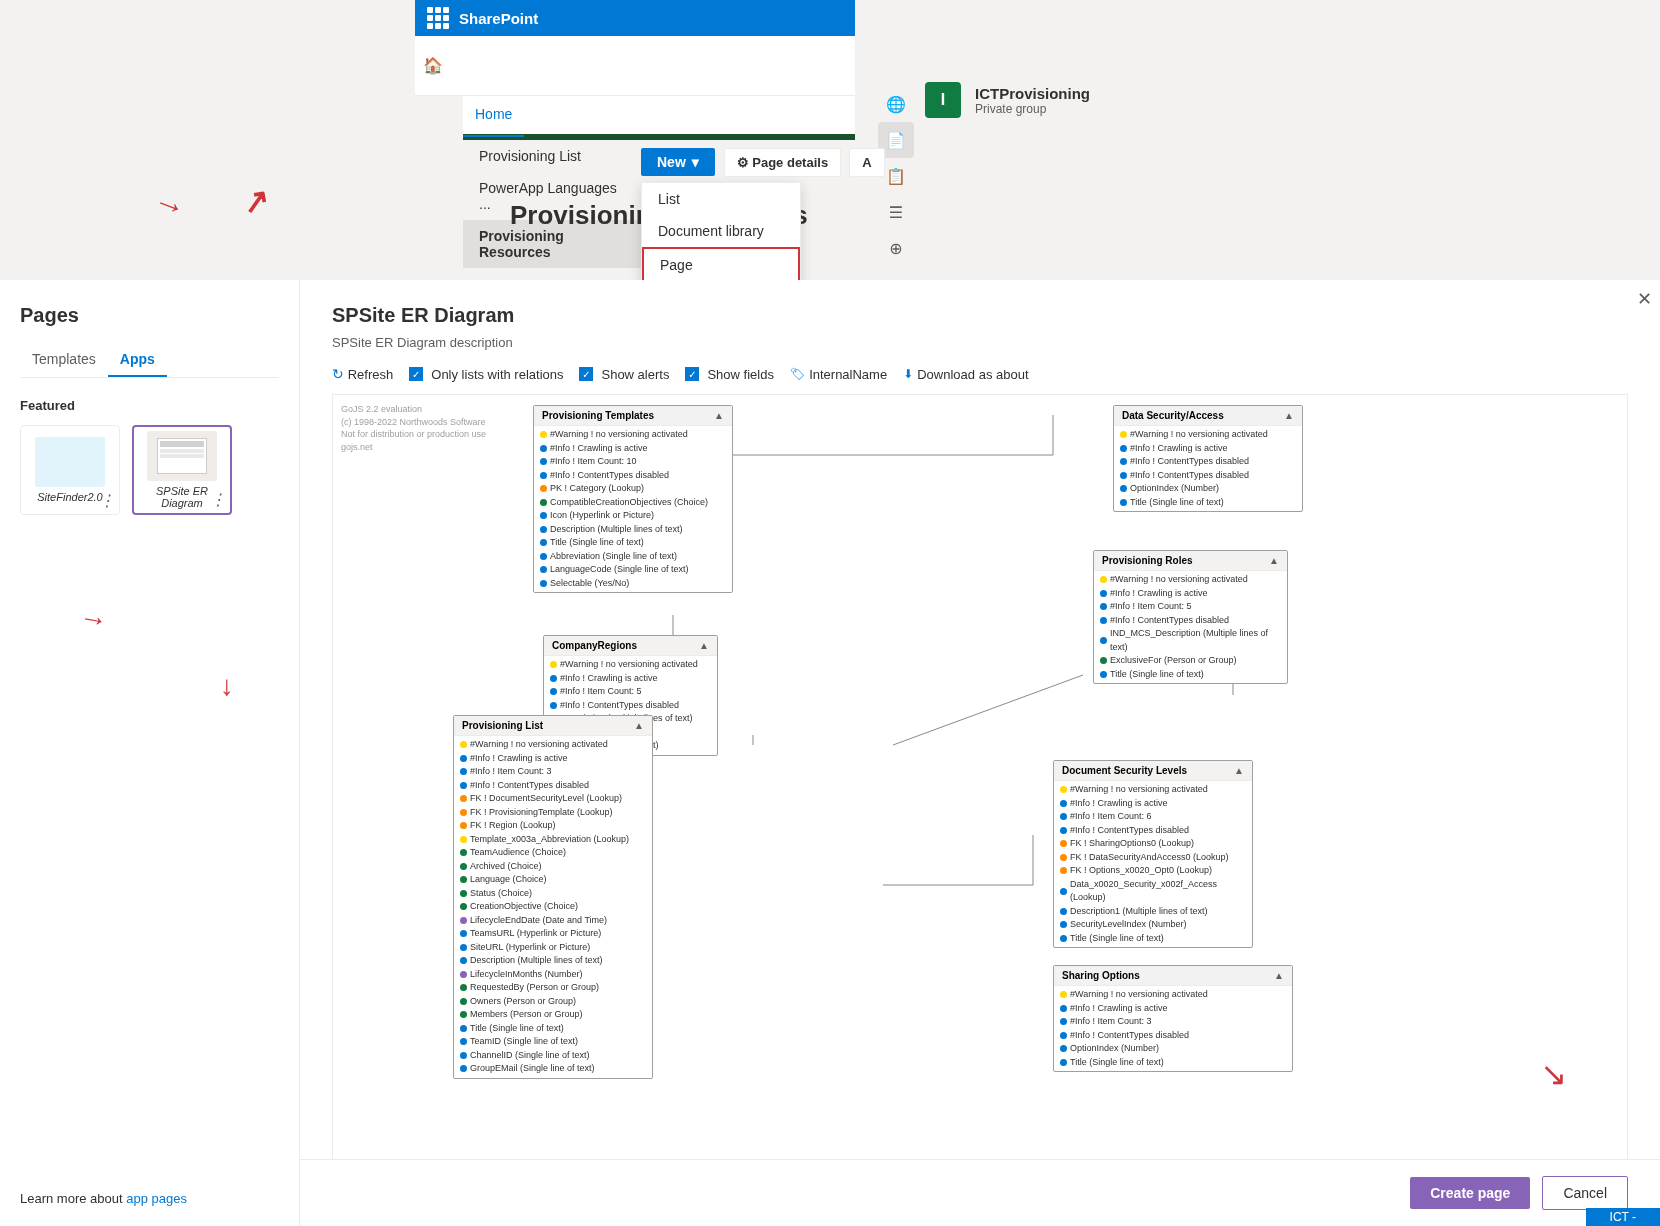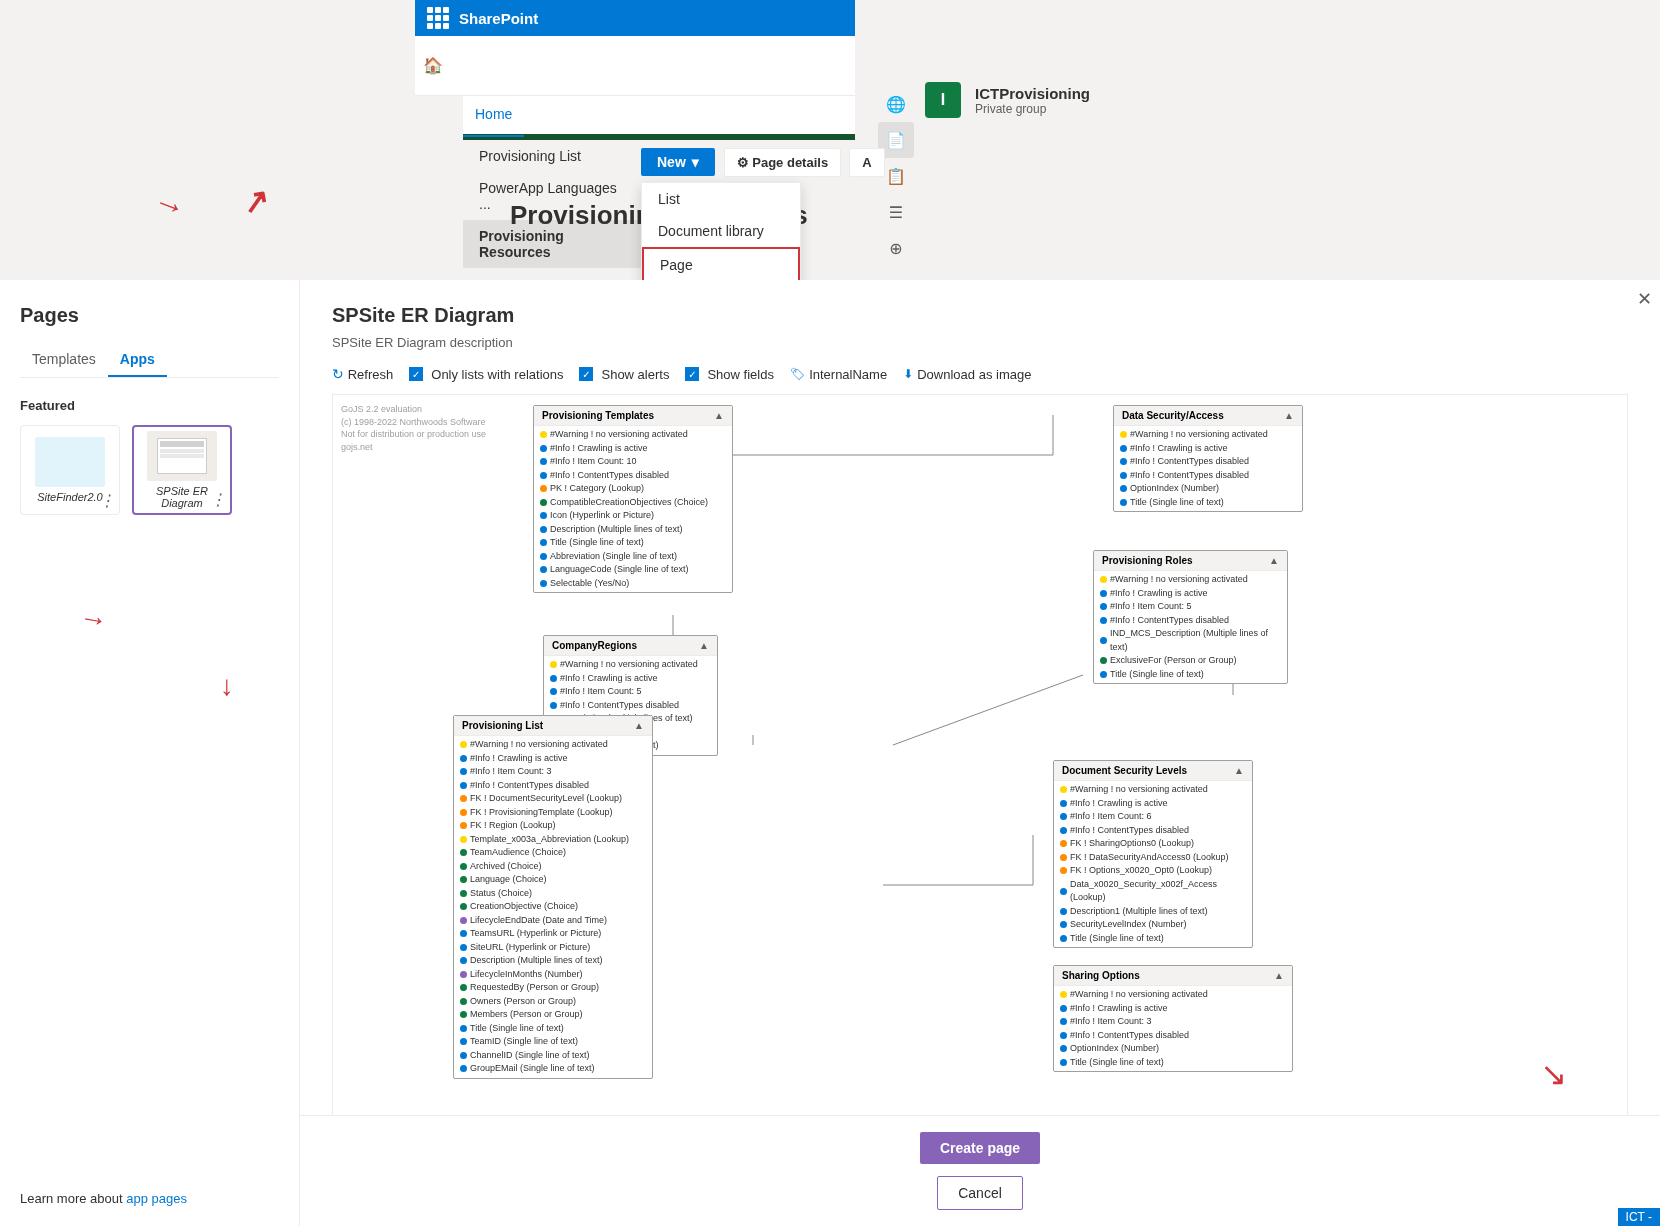--- a/index.html
+++ b/index.html
@@ -265,21 +265,21 @@
       top: 8px; right: 8px;
       font-size: 18px; cursor: pointer; color: #605e5c;
       z-index: 600;
     }
 
     
     .corner-label {
       position: absolute;
       bottom: 0; right: 0;
       background: #0078d4; color: white;
-      padding: 2px 8px; font-size: 12px;
+      padding: 2px 24px; font-size: 12px;
       z-index: 600;
     }
   </style>
 </head>
 <body>
 
 <div class="sp-topbar">
   <div class="sp-waffle">
     <div class="sp-waffle-dot"></div>
       <div class="sp-waffle-dot"></div>
@@ -407,21 +407,21 @@
       <div class="toolbar-btn">
         <span class="toolbar-checkbox checked"></span>
         <span>Show fields</span>
       </div>
       <div class="toolbar-btn">
         <span style="color:#0078d4; font-size:12px;">🏷</span>
         <span>InternalName</span>
       </div>
       <div class="toolbar-btn">
         <span style="color:#0078d4; font-size:12px;">⬇</span>
-        <span>Download as image</span>
+        <span>Download as about</span>
       </div>
     </div>
 
     <div class="diagram-area">
       <div class="diagram-watermark">
         GoJS 2.2 evaluation<br>(c) 1998-2022 Northwoods Software<br>Not for distribution or production use<br>gojs.net
       </div>
 
       <svg class="diagram-svg">
 
@@ -799,20 +799,20 @@
           <div class="er-field">
               <span class="er-dot blue"></span>
               <span>Title (Single line of text)</span>
             </div>
         </div>
       </div>
 
       <div style="position:absolute; bottom:80px; right:60px; color:#d13438; font-size:32px;">↘</div>
     </div>
 
-    <div style="position:absolute; bottom:0; left:300px; right:0; padding:16px 32px; display:flex; justify-content:flex-end; align-items:center; gap:12px; border-top:1px solid #edebe9; background:white;flex-direction:column;">
+    <div style="position:absolute; bottom:0; left:300px; right:0; padding:16px 32px; display:flex; justify-content:flex-end; align-items:center; gap:12px; border-top:1px solid #edebe9; background:white;">
       <button class="btn-create">Create page</button>
       <button class="btn-cancel">Cancel</button>
     </div>
   </div>
 </div>
 
 <div class="corner-label">ICT -</div>
 
 </body></html>

